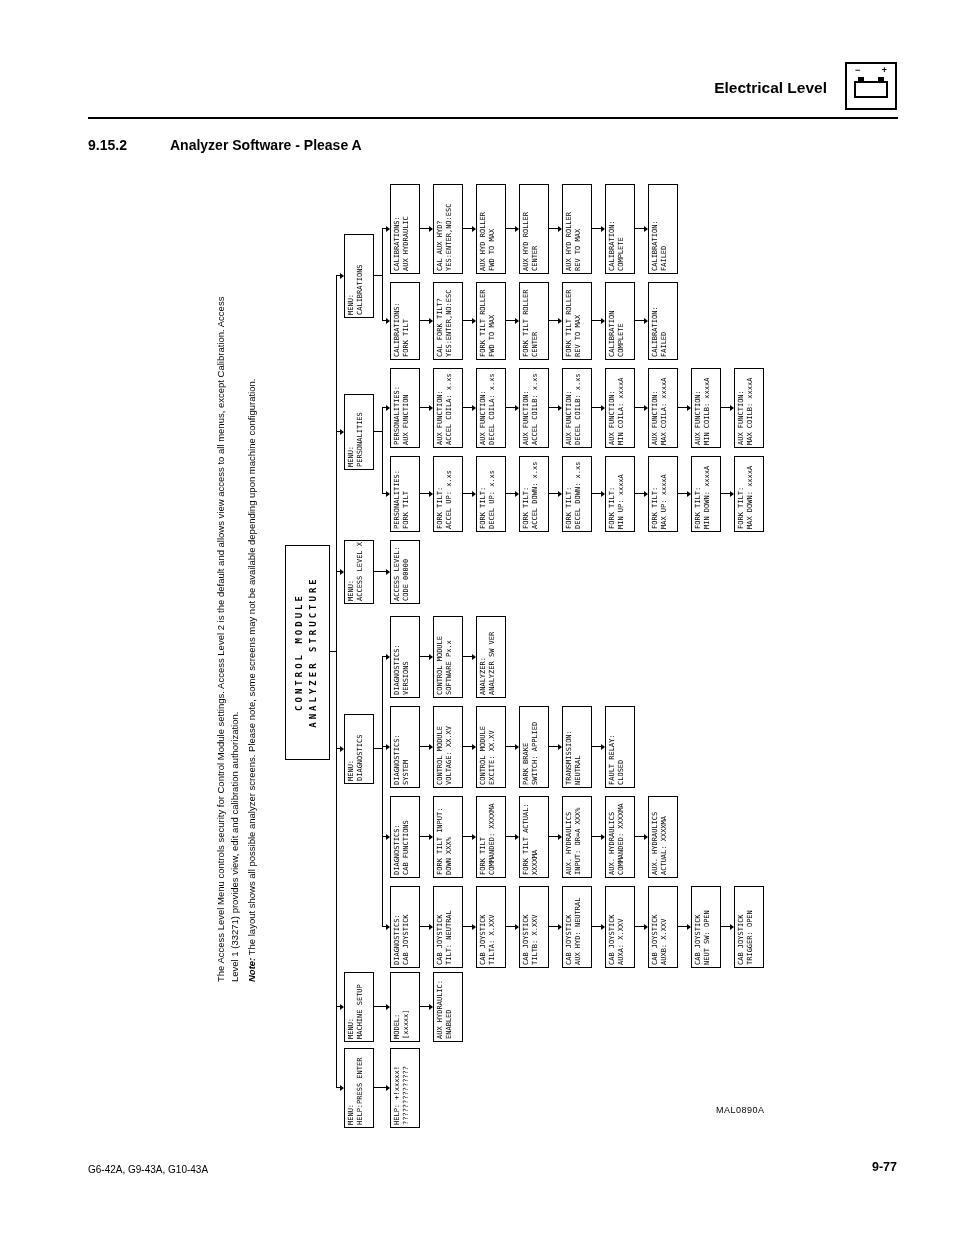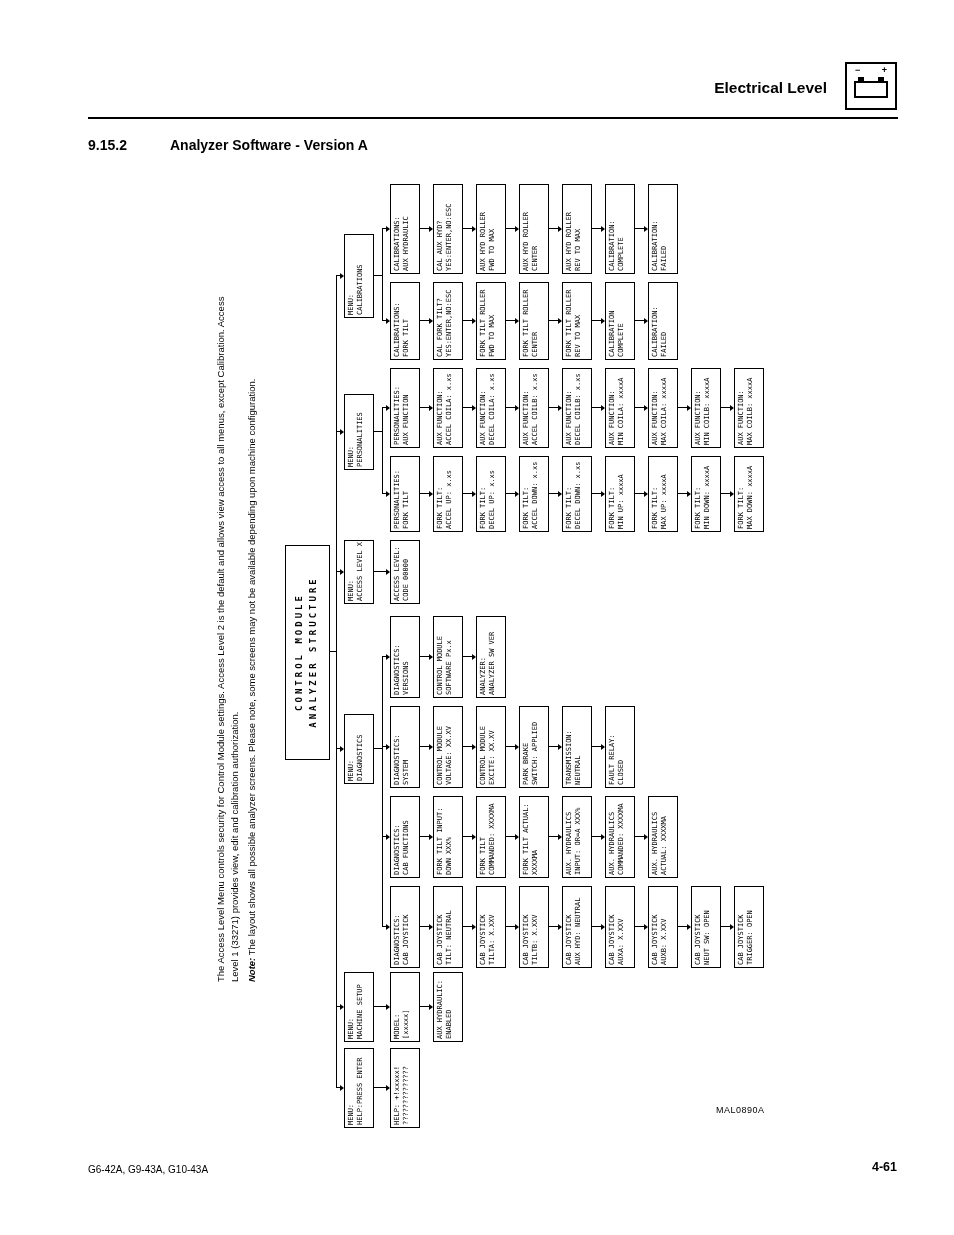--- a/index.html
+++ b/index.html
@@ -65,21 +65,21 @@
   </div>
   <div class="bat-body">
     <div class="bat-term bat-term-l"></div>
     <div class="bat-term bat-term-r"></div>
   </div>
 </div>
 
 <div class="header-rule"></div>
 
 <div class="section-title">
-  <span class="num">9.15.2</span><span>Analyzer Software - Version A</span>
+  <span class="num">9.15.2</span><span>Analyzer Software - Please A</span>
 </div>
 
 <div id="flowchart">
   <div class="intro">
     <p><span>The Access Level Menu controls security for Control Module settings. Access Level 2 is the default and allows view access to all menus, except Calibration. Access Level 1 (33271) provides view, edit and calibration authorization.</span></p>
     <p><b><i><span>Note:</span></i></b><span> The layout shows all possible analyzer screens. Please note, some screens may not be available depending upon machine configuration.</span></p>
   </div>
 <div class="fbox root" style="left: 380px; top: 75px; width: 215px; height: 45px;">CONTROL MODULE
 ANALYZER STRUCTURE</div>
     <div class="vl" style="left: 487.5px; top: 120px; height: 7px;"></div>
@@ -355,13 +355,13 @@
 COMPLETE</div>
     <div class="vl" style="left: 911px; top: 425px; height: 9px;"></div>
     <div class="ar" style="left: 908px; top: 434px;"></div>
     <div class="fbox" style="left: 866px; top: 438px; width: 90px; height: 30px;">CALIBRATION:
 FAILED</div>
     <div class="hl" style="left: 52px; top: 126px; width: 813px;"></div>
   </div>
 
 <div class="figure-label">MAL0890A</div>
 <div class="footer-models">G6-42A, G9-43A, G10-43A</div>
-<div class="footer-page">4-61</div>
+<div class="footer-page">9-77</div>
 
 </body></html>

